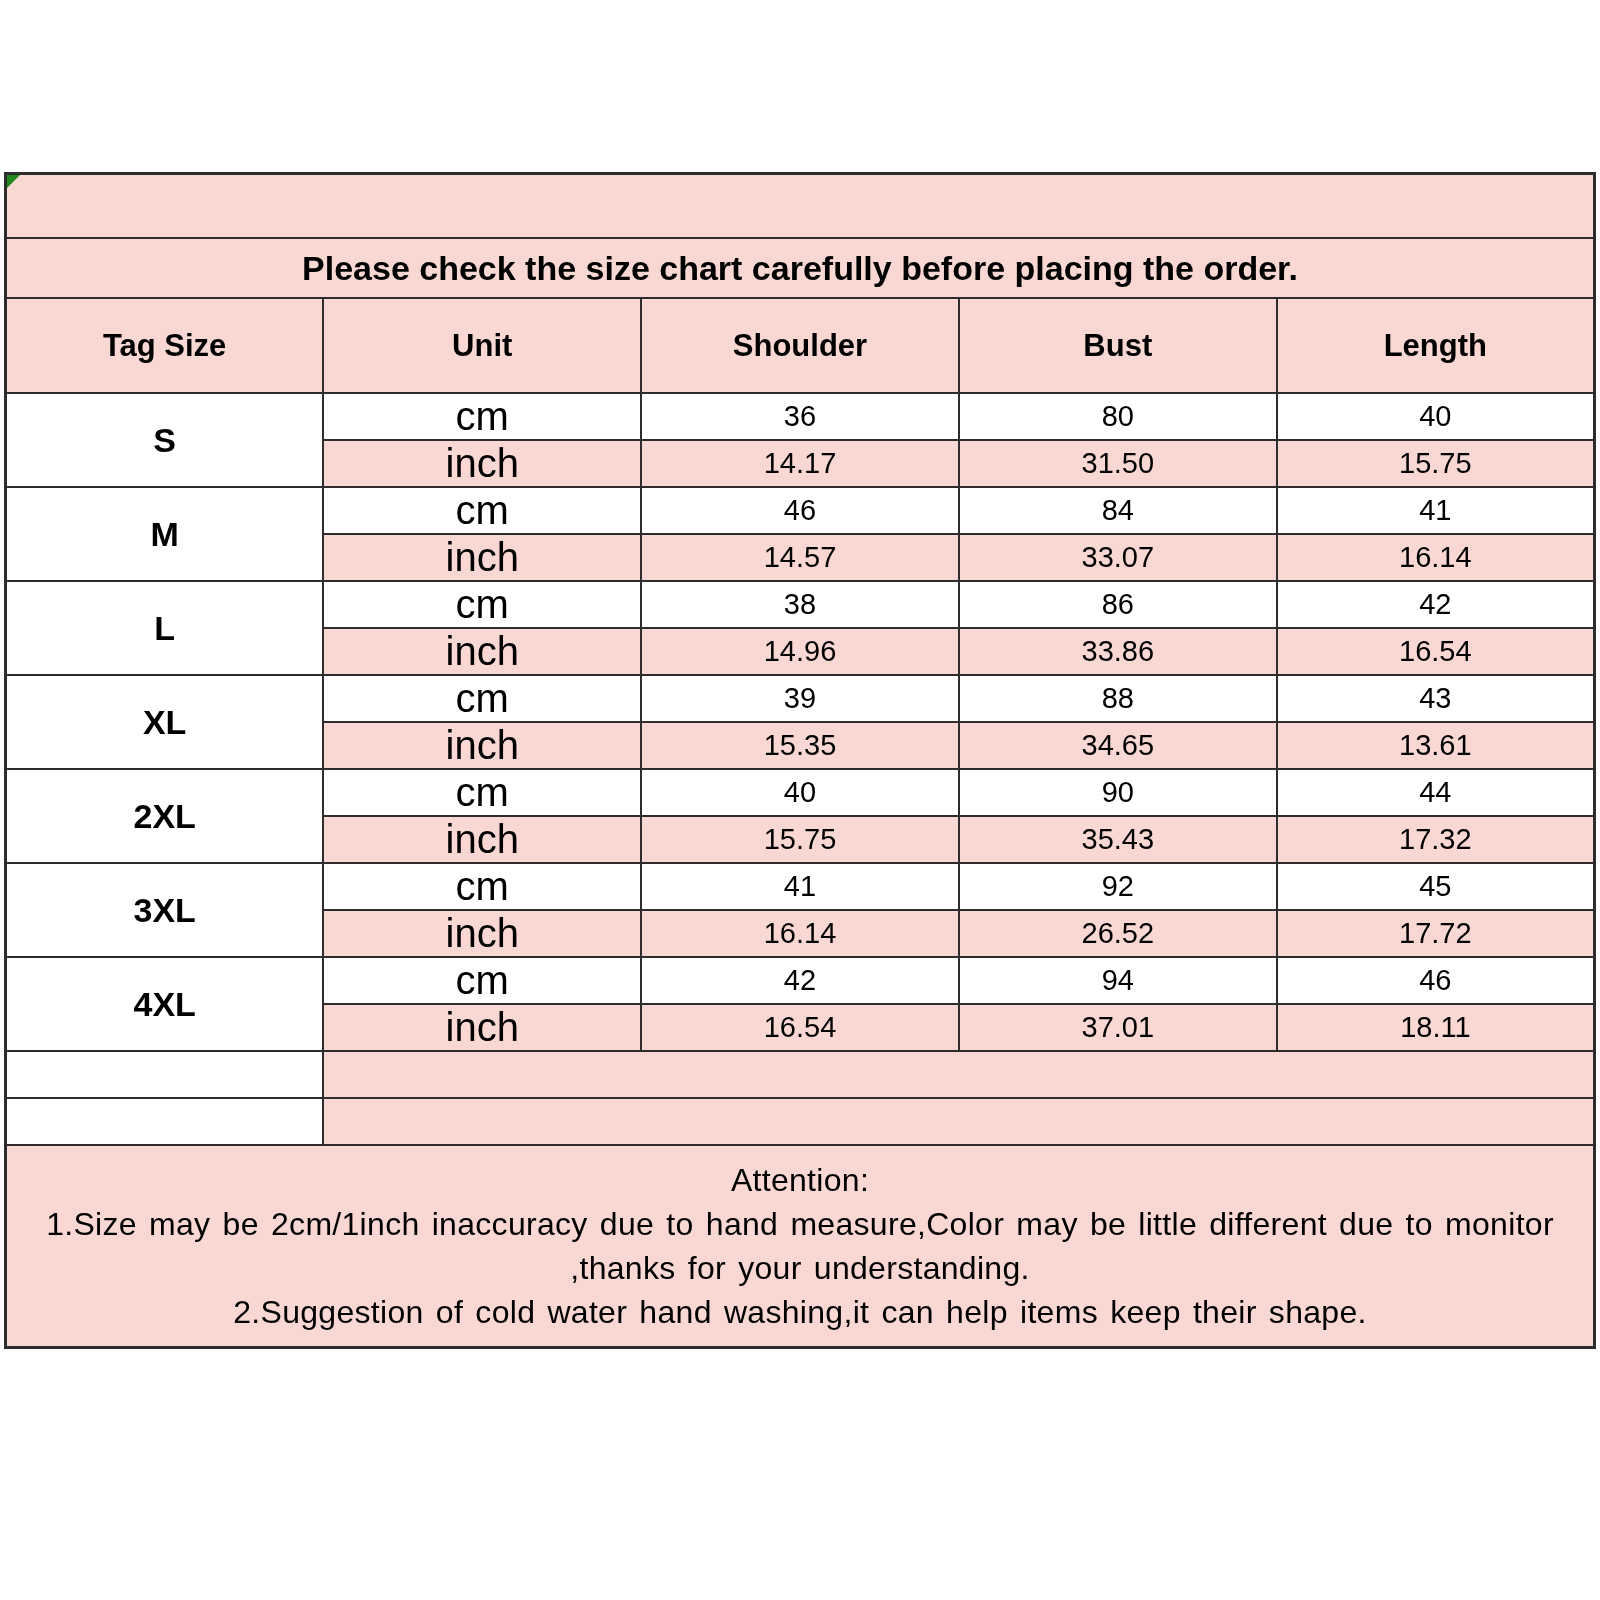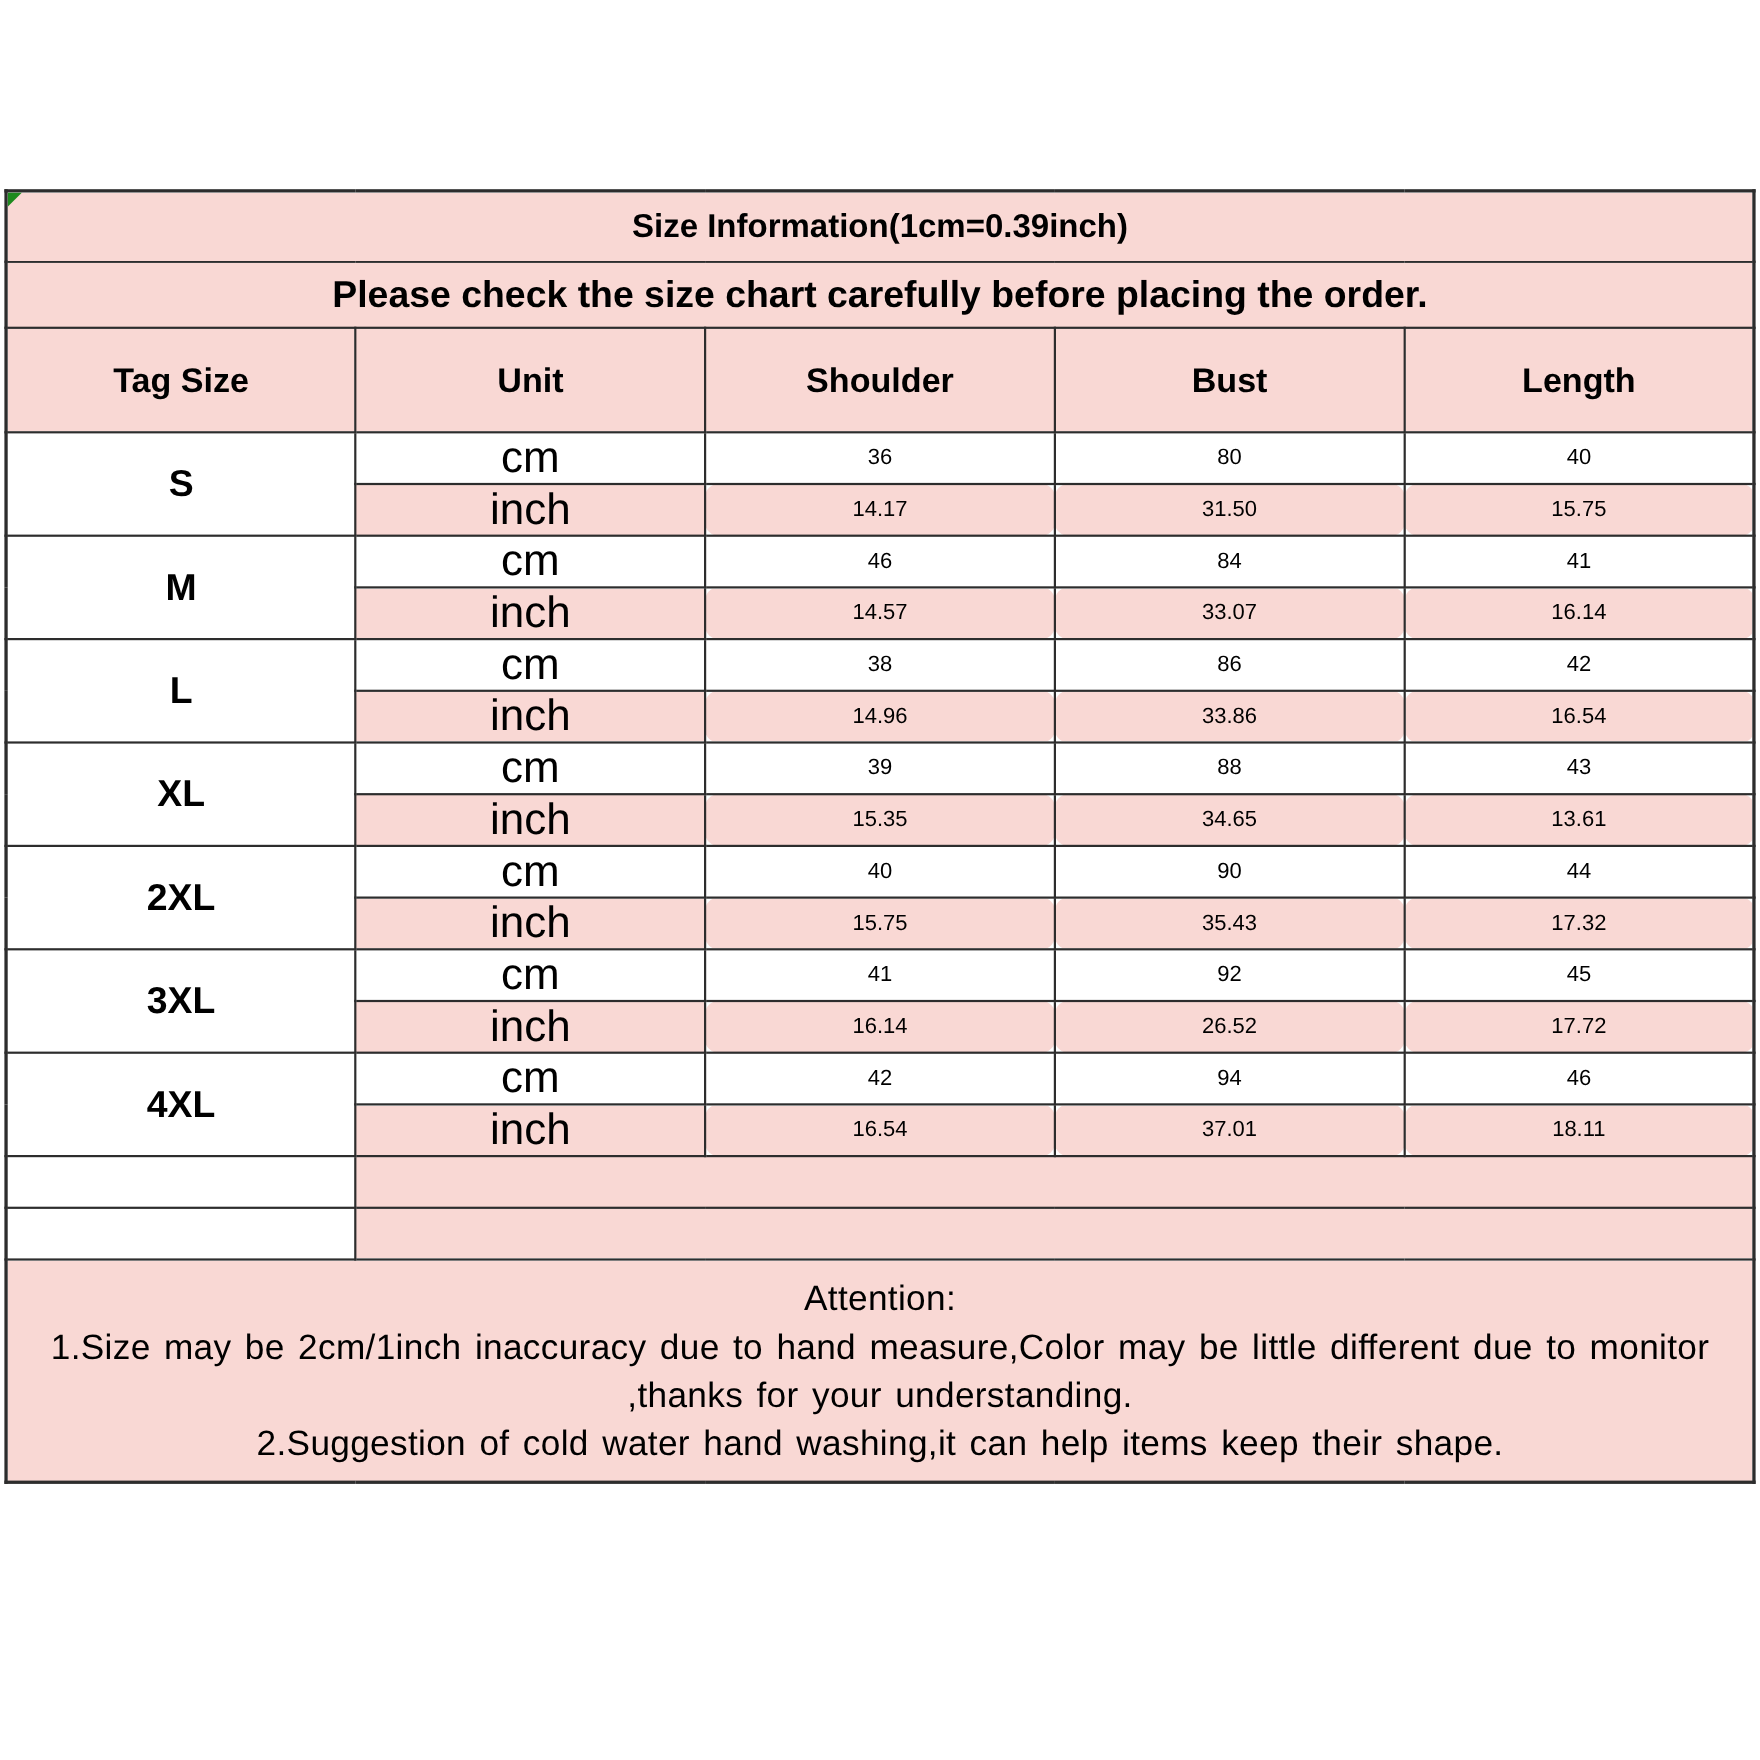--- a/index.html
+++ b/index.html
@@ -55,21 +55,21 @@
     font-weight: bold;
     text-align: center;
   }
   tr.data-row { height: 47px; }
   td.tag-cell {
     font-size: 34px;
     font-weight: bold;
     background: #ffffff;
   }
   td.unit-cell { font-size: 40px; }
-  td.val-cell  { font-size: 20px; border-radius: 12px; }
+  td.val-cell  { font-size: 29px; }
 
   tr.empty-row { height: 47px; }
   td.empty-white {
     background: #ffffff;
     border-right: none;
   }
   td.empty-pink {
     background: #f9d8d4;
     border-left: none;
   }
@@ -104,21 +104,20 @@
           <col style="width:20%">
           <col style="width:20%">
           <col style="width:20%">
           <col style="width:20%">
       </colgroup>
 
       <tbody>
           <tr class="title-row">
         <td colspan="5" class="pink">
           <span class="corner-marker"></span>
-          <span>Size Information(1cm=0.39inch)</span>
         </td>
       </tr>
 
       <tr class="subtitle-row">
         <td colspan="5" class="pink">Please check the size chart carefully before placing the order.</td>
       </tr>
 
       <tr class="header-row">
         <th class="pink">Tag Size</th>
         <th class="pink">Unit</th>

